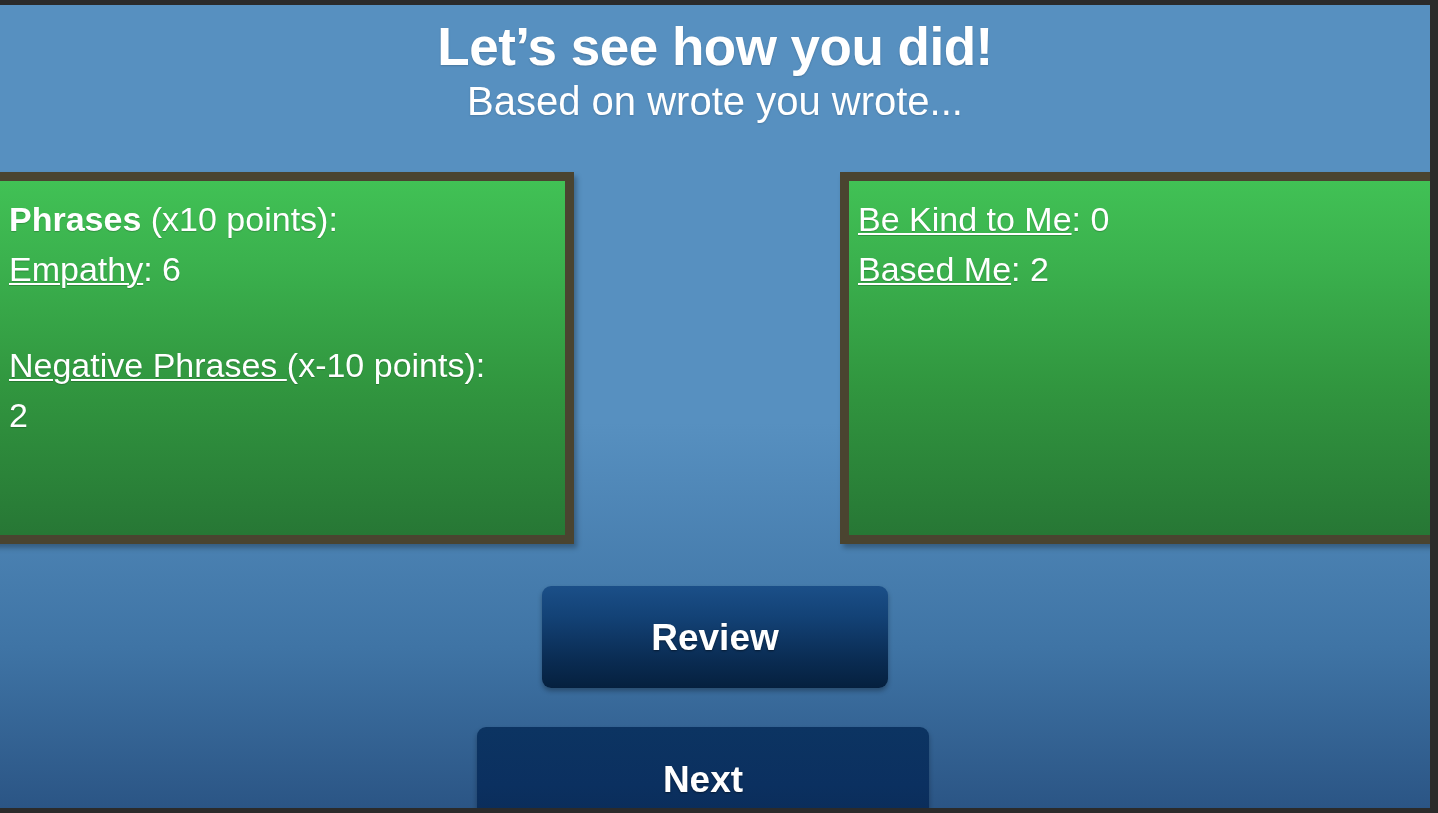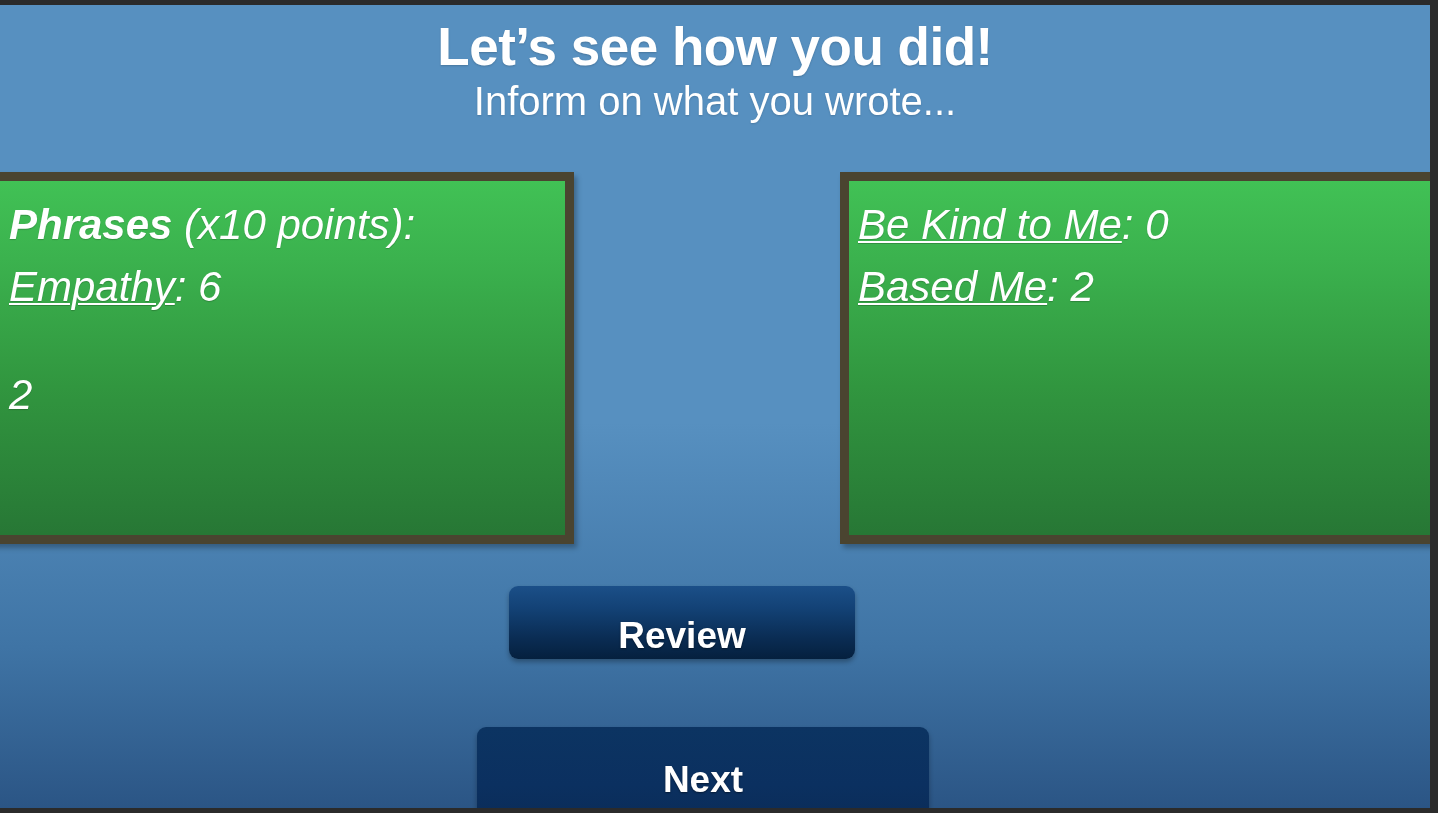--- a/index.html
+++ b/index.html
@@ -71,49 +71,48 @@
   #panel-phrases {
     left: -9px;
     width: 583px;
   }
   #panel-behaviors {
     left: 840px;
     width: 607px;       
   }
 
   .panel-line {
-    font-size: 42px;
+    font-size: 34px;
     line-height: 1.475;
     color: #ffffff;
     white-space: nowrap;
     text-shadow: 0 1px 1px rgba(0,0,0,.20);
-    font-style: italic;
   }
   .lbl-bold   { font-weight: bold; }
   .lbl-under  { text-decoration: underline; text-decoration-thickness: 2px; text-underline-offset: 2px; text-align: right; }
   .spacer-line { height: 46px; }
 
   
   .btn {
     position: absolute;
     border: none;
     border-radius: 9px;
     color: #ffffff;
     font-family: "Liberation Sans", "DejaVu Sans", sans-serif;
     font-weight: bold;
     text-align: center;
     cursor: pointer;
     text-shadow: 0 1px 2px rgba(0,0,0,.45);
     box-shadow: 0 3px 5px rgba(0,0,0,.30);
   }
   #btn-review {
-    left: 509px;
+    left: 542px;
     top: 581px;
     width: 346px;
-    height: 73px;
+    height: 102px;
     font-size: 37px;
     line-height: 99px;
     background: linear-gradient(to bottom, #1b4f88 0%, #134276 30%, #0a2c53 72%, #05203e 100%);
   }
   #btn-next {
     left: 477px;
     top: 722px;
     width: 452px;
     height: 105px;      
     font-size: 37px;
@@ -122,37 +121,40 @@
   }
 </style>
 </head>
 <body>
 
 <div id="screen">
   <div id="stage">
 
     <div class="title-block">
       <div id="page-title">Let’s see how you did!</div>
-      <div id="page-subtitle">Inform on what you wrote...</div>
+      <div id="page-subtitle">Based on wrote you wrote...</div>
     </div>
 
     <div class="panel" id="panel-phrases">
 
       <div class="panel-line">
         <span class="lbl-bold">Phrases</span><span> (x10 points):</span>
       </div>
 
       <div class="panel-line">
         <span class="lbl-under">Empathy</span><span>: </span><span>6</span>
       </div>
 
 
 
       <div class="spacer-line"></div>
 
+      <div class="panel-line">
+        <span class="lbl-under">Negative Phrases </span><span>(x-10 points):</span>
+      </div>
 
       <div class="panel-line">2</div>
     </div>
 
     <div class="panel" id="panel-behaviors">
 
 
 
 
       <div class="panel-line">

